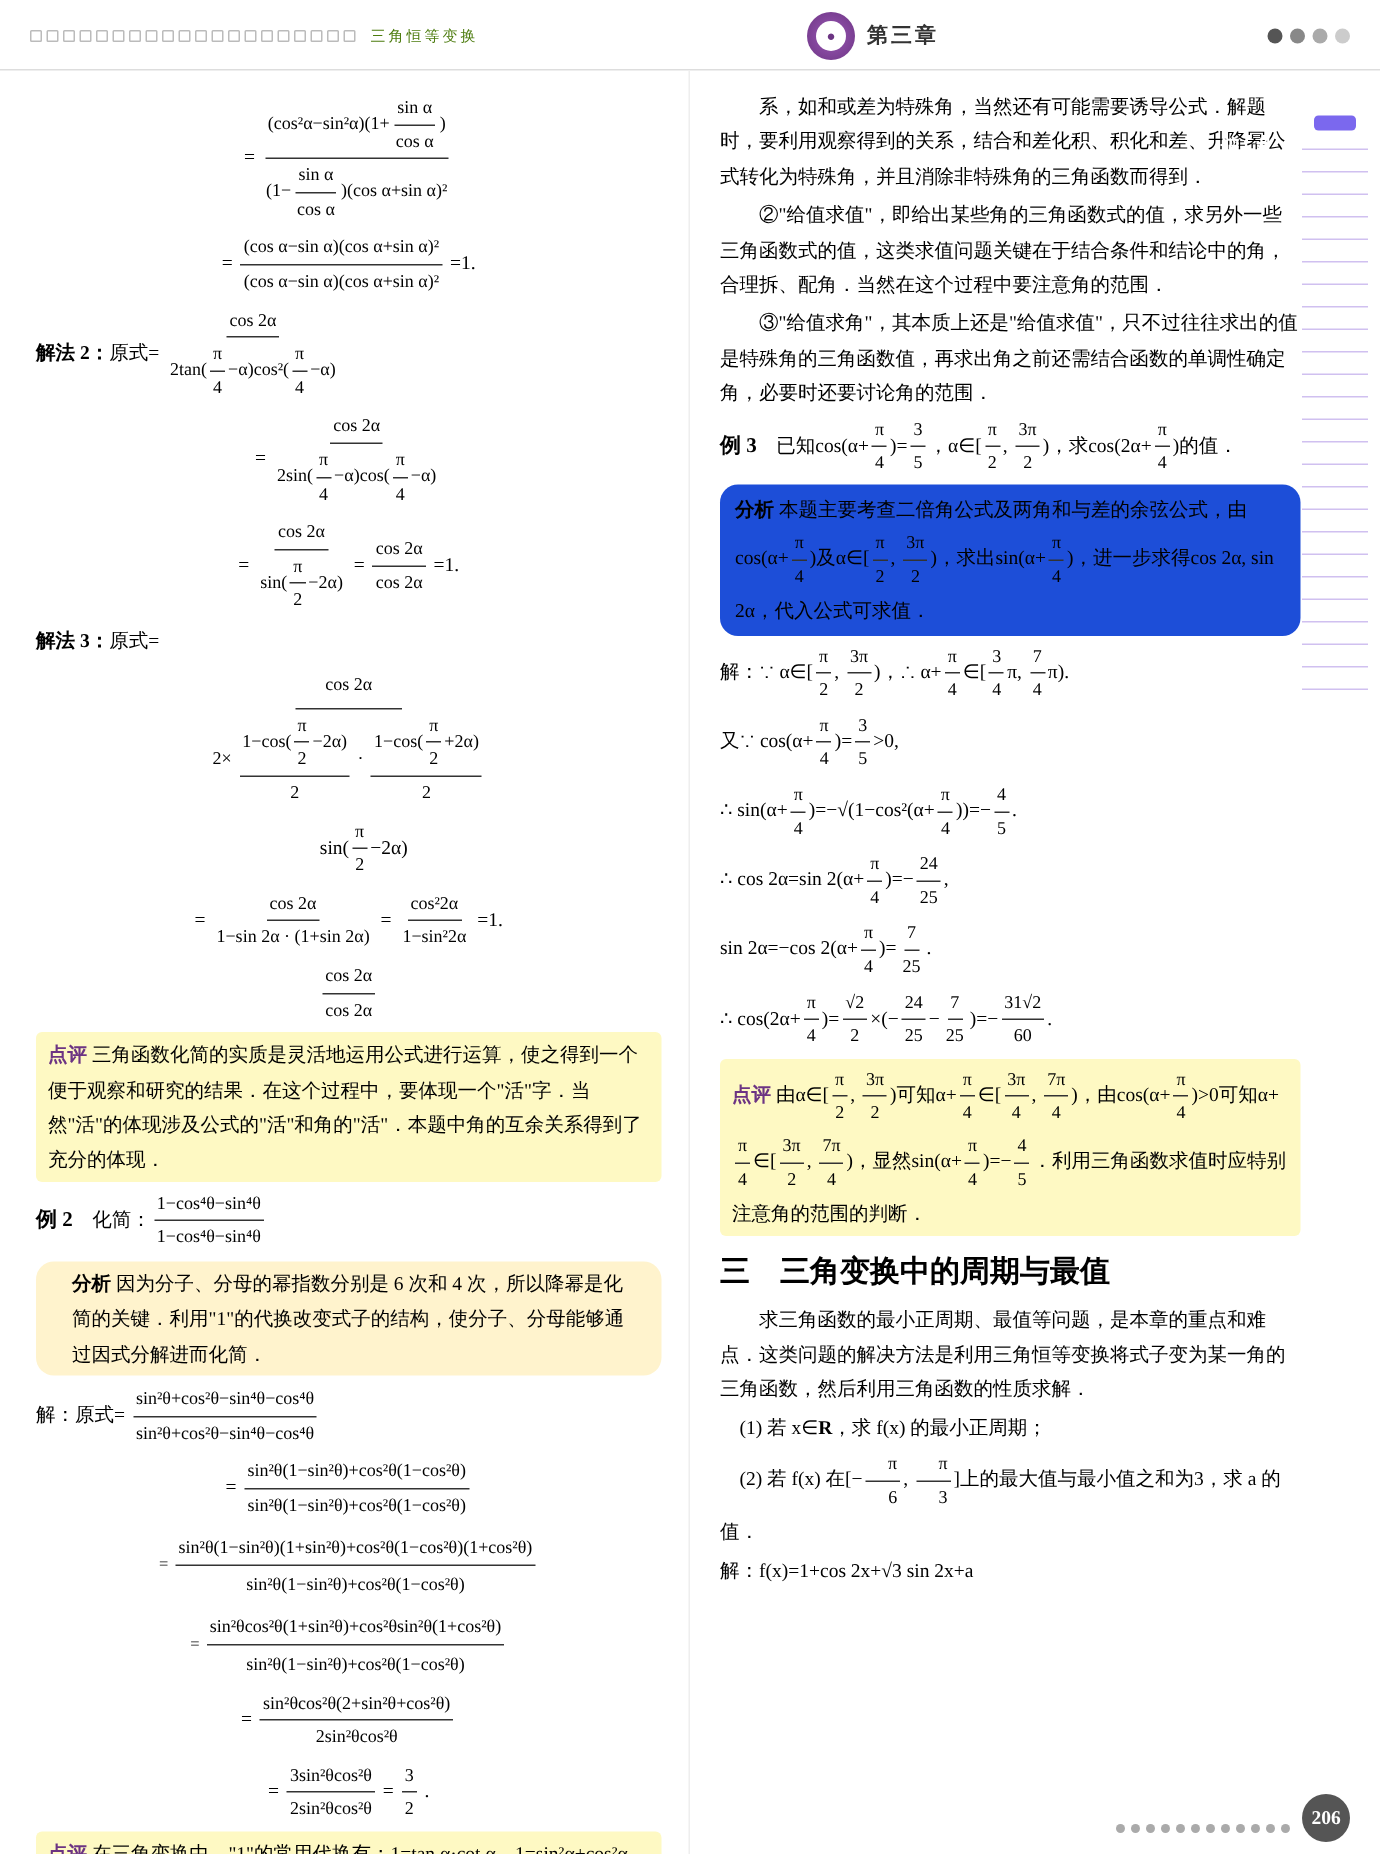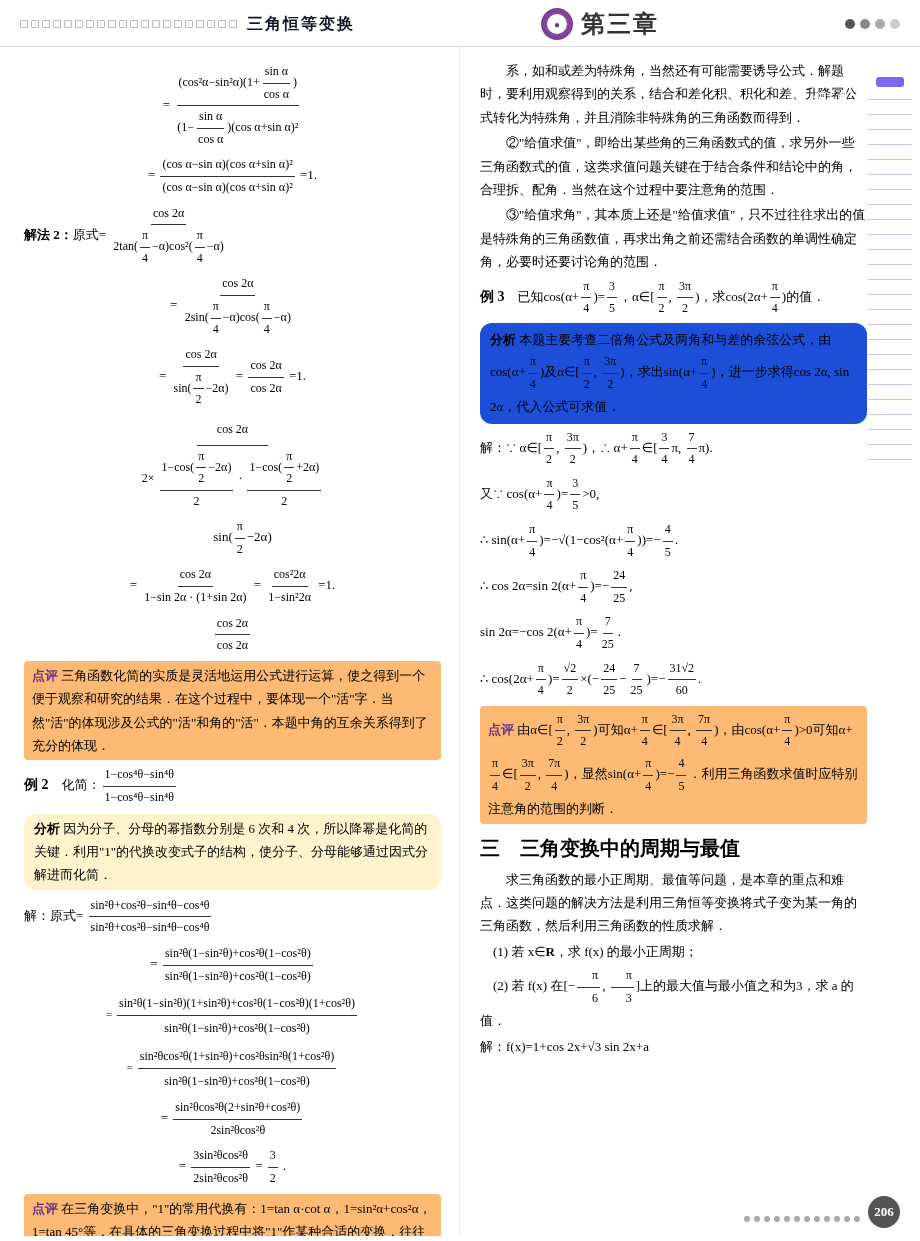--- a/index.html
+++ b/index.html
@@ -32,23 +32,23 @@
       gap: 3px;
       margin-right: 6px;
     }
     .header-dot {
       width: 8px; height: 8px;
       border: 1px solid #bbb;
       border-radius: 1px;
       display: inline-block;
     }
     .header-title {
-      font-size: 16px;
-      font-weight: bold;
-      color: #0f172a;
+      font-size: 10px;
+      font-weight: normal;
+      color: #4d7c0f;
       letter-spacing: 2px;
     }
     .chapter-badge {
       display: flex;
       align-items: center;
       gap: 8px;
     }
     .chapter-icon {
       width: 32px; height: 32px;
       background: radial-gradient(circle, #9b59b6, #6c3483);
@@ -62,21 +62,21 @@
       background: #fff;
       border-radius: 50%;
       display: flex;
       align-items: center;
       justify-content: center;
       font-size: 10px;
       color: #6c3483;
       font-weight: bold;
     }
     .chapter-text {
-      font-size: 24px;
+      font-size: 14px;
       font-weight: bold;
       color: #333;
       letter-spacing: 2px;
     }
     .header-right-dots {
       display: flex;
       gap: 5px;
       align-items: center;
     }
     .h-dot {
@@ -165,27 +165,27 @@
       padding: 0 2px;
       font-size: 12px;
     }
     .example-label {
       font-weight: bold;
       font-size: 14px;
     }
     .fenxi-box {
       background: #fff3cd;
       border-radius: 12px;
-      padding: 3px 10px;
+      padding: 3px 24px;
       display: inline-block;
       font-size: 13px;
       margin: 3px 0;
     }
     .dianping-box {
-      background: #fdba74;
+      background: #fef9c3;
       border-radius: 4px;
       padding: 3px 8px;
       margin: 4px 0;
       font-size: 13px;
     }
     .section-title {
       font-weight: bold;
       font-size: 20px;
       margin: 6px 0 2px 0;
     }
@@ -337,20 +337,21 @@
             </span>−2α)</span>
       </span>
       <span>=</span>
       <span class="fraction">
         <span class="num">cos 2α</span>
         <span class="den">cos 2α</span>
       </span>
       <span>=1.</span>
     </div>
 
+    <p class="no-indent"><span style="font-weight:bold;">解法 3：</span>原式=</p>
 
     <div class="formula-center">
       <span class="fraction">
         <span class="num" style="padding: 4px 20px;">cos 2α</span>
         <span class="den">
           2×
           <span class="fraction">
             <span class="num">1−cos(<span class="fraction">
                   <span class="num">π</span>
                   <span class="den">2</span>

